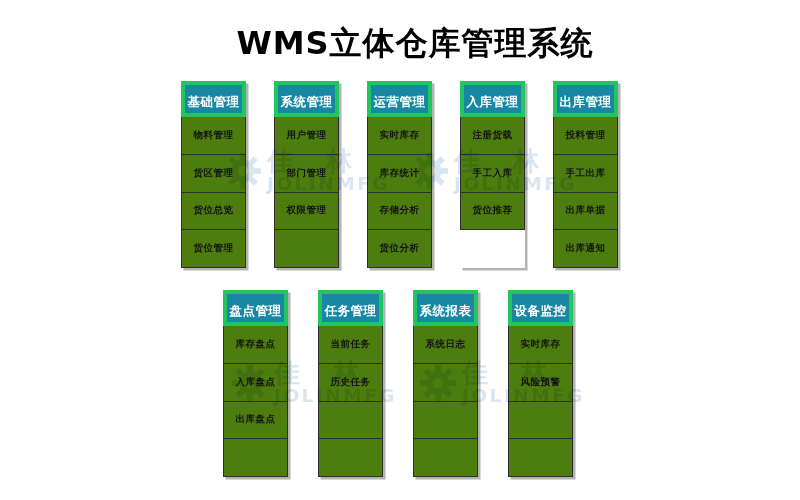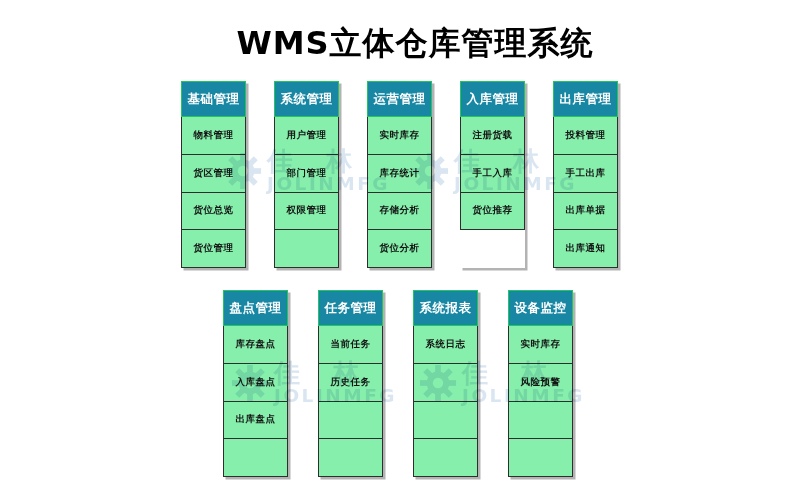--- a/index.html
+++ b/index.html
@@ -10,25 +10,25 @@
   .title {
     position:absolute; top:7px; left:0; width:800px; text-align:center;
     font-size:32px; font-weight:bold; color:#000; letter-spacing:1px; margin:15px;
   }
   .row { position:absolute; display:flex; }
   .row1 { top:81px;  left:181px; gap:28px; }
   .row2 { top:290px; left:223px; gap:30px; }
   .col { width:65px; box-shadow:2.5px 2.5px 0 #b3b3b3; }
   .col-header {
     height:36px; box-sizing:border-box; background:#1787a3; color:#fff;
-    border:1px solid #22c55e; text-align:center; line-height:34px;
+    border:4px solid #22c55e; text-align:center; line-height:34px;
     font-size:12.5px; font-weight:bold; letter-spacing:0.5px;
   }
   .col-cell {
-    height:37.75px; box-sizing:border-box; background:#86efac;
+    height:37.75px; box-sizing:border-box; background:#4d7c0f;
     border:1px solid #2e2e2e; border-top:none;
     display:flex; align-items:center; justify-content:center;
     font-size:9.5px; font-weight:bold; color:#141414; letter-spacing:0.5px;
   }
   .wm {
     position:absolute; display:flex; align-items:center; gap:5px;
     color:#d9e6f1; z-index:5; pointer-events:none; mix-blend-mode:multiply;
   }
   .wm-text { display:flex; flex-direction:column; }
   .wm-cn { display:flex; gap:33px; font-size:26px; font-weight:bold; line-height:1; }

